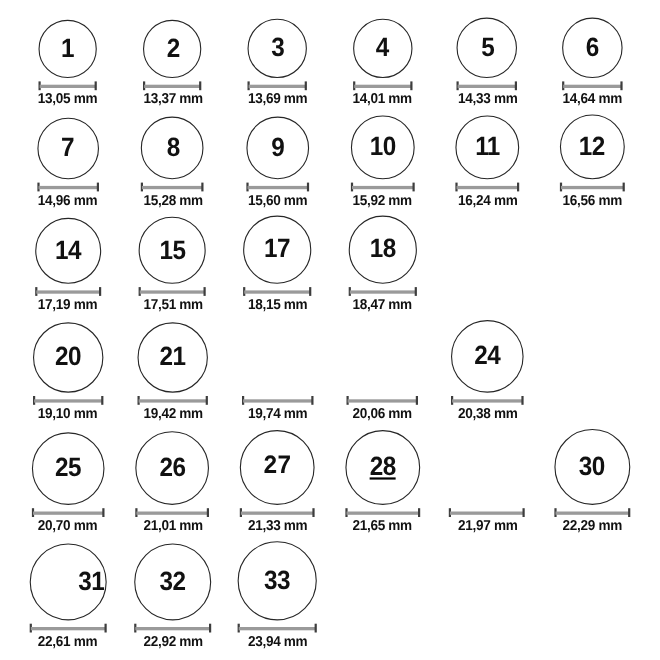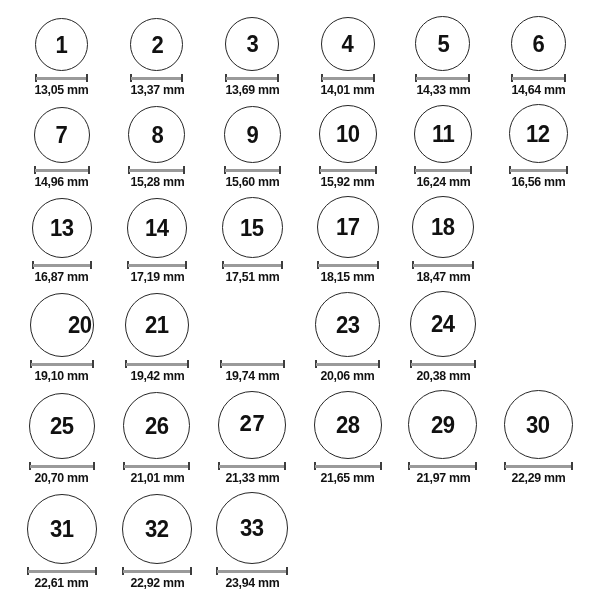--- a/index.html
+++ b/index.html
@@ -213,31 +213,20 @@
       <span class="tick left"></span>
       <span class="bar"></span>
       <span class="tick right"></span>
     </div>
     <div class="mm-label">16,56 mm</div>
   </div>
     </div>
     <div class="row">
       <div class="cell">
     <div class="circle" style="width: 60px; height: 60px;">
-      <span class="num">13</span>
-    </div>
-    <div class="ruler" style="width: 60px;">
-      <span class="tick left"></span>
-      <span class="bar"></span>
-      <span class="tick right"></span>
-    </div>
-    <div class="mm-label">16,87 mm</div>
-  </div>
-      <div class="cell">
-    <div class="circle" style="width: 60px; height: 60px;">
       <span class="num">14</span>
     </div>
     <div class="ruler" style="width: 60px;">
       <span class="tick left"></span>
       <span class="bar"></span>
       <span class="tick right"></span>
     </div>
     <div class="mm-label">17,19 mm</div>
   </div>
       <div class="cell">
@@ -269,21 +258,21 @@
     <div class="ruler" style="width: 62px;">
       <span class="tick left"></span>
       <span class="bar"></span>
       <span class="tick right"></span>
     </div>
     <div class="mm-label">18,47 mm</div>
   </div>
     </div>
     <div class="row">
       <div class="cell">
-    <div class="circle" style="width: 64px; height: 64px; justify-content: flex-end;">
+    <div class="circle" style="width: 64px; height: 64px;">
       <span class="num">20</span>
     </div>
     <div class="ruler" style="width: 64px;">
       <span class="tick left"></span>
       <span class="bar"></span>
       <span class="tick right"></span>
     </div>
     <div class="mm-label">19,10 mm</div>
   </div>
       <div class="cell">
@@ -299,23 +288,20 @@
   </div>
       <div class="cell">
     <div class="ruler" style="width: 65px;">
       <span class="tick left"></span>
       <span class="bar"></span>
       <span class="tick right"></span>
     </div>
     <div class="mm-label">19,74 mm</div>
   </div>
       <div class="cell">
-    <div class="circle" style="width: 65px; height: 65px;">
-      <span class="num">23</span>
-    </div>
     <div class="ruler" style="width: 65px;">
       <span class="tick left"></span>
       <span class="bar"></span>
       <span class="tick right"></span>
     </div>
     <div class="mm-label">20,06 mm</div>
   </div>
       <div class="cell">
     <div class="circle" style="width: 66px; height: 66px;">
       <span class="num">24</span>
@@ -356,34 +342,31 @@
       <span class="num">27</span>
     </div>
     <div class="ruler" style="width: 68px;">
       <span class="tick left"></span>
       <span class="bar"></span>
       <span class="tick right"></span>
     </div>
     <div class="mm-label">21,33 mm</div>
   </div>
       <div class="cell">
-    <div class="circle" style="width: 68px; height: 68px;">
+    <div class="circle" style="width: 68px; height: 68px; text-decoration: underline;">
       <span class="num">28</span>
     </div>
     <div class="ruler" style="width: 68px;">
       <span class="tick left"></span>
       <span class="bar"></span>
       <span class="tick right"></span>
     </div>
     <div class="mm-label">21,65 mm</div>
   </div>
       <div class="cell">
-    <div class="circle" style="width: 69px; height: 69px;">
-      <span class="num">29</span>
-    </div>
     <div class="ruler" style="width: 69px;">
       <span class="tick left"></span>
       <span class="bar"></span>
       <span class="tick right"></span>
     </div>
     <div class="mm-label">21,97 mm</div>
   </div>
       <div class="cell">
     <div class="circle" style="width: 69px; height: 69px;">
       <span class="num">30</span>
@@ -391,21 +374,21 @@
     <div class="ruler" style="width: 69px;">
       <span class="tick left"></span>
       <span class="bar"></span>
       <span class="tick right"></span>
     </div>
     <div class="mm-label">22,29 mm</div>
   </div>
     </div>
     <div class="row">
       <div class="cell">
-    <div class="circle" style="width: 70px; height: 70px;">
+    <div class="circle" style="width: 70px; height: 70px; justify-content: flex-end;">
       <span class="num">31</span>
     </div>
     <div class="ruler" style="width: 70px;">
       <span class="tick left"></span>
       <span class="bar"></span>
       <span class="tick right"></span>
     </div>
     <div class="mm-label">22,61 mm</div>
   </div>
       <div class="cell">

